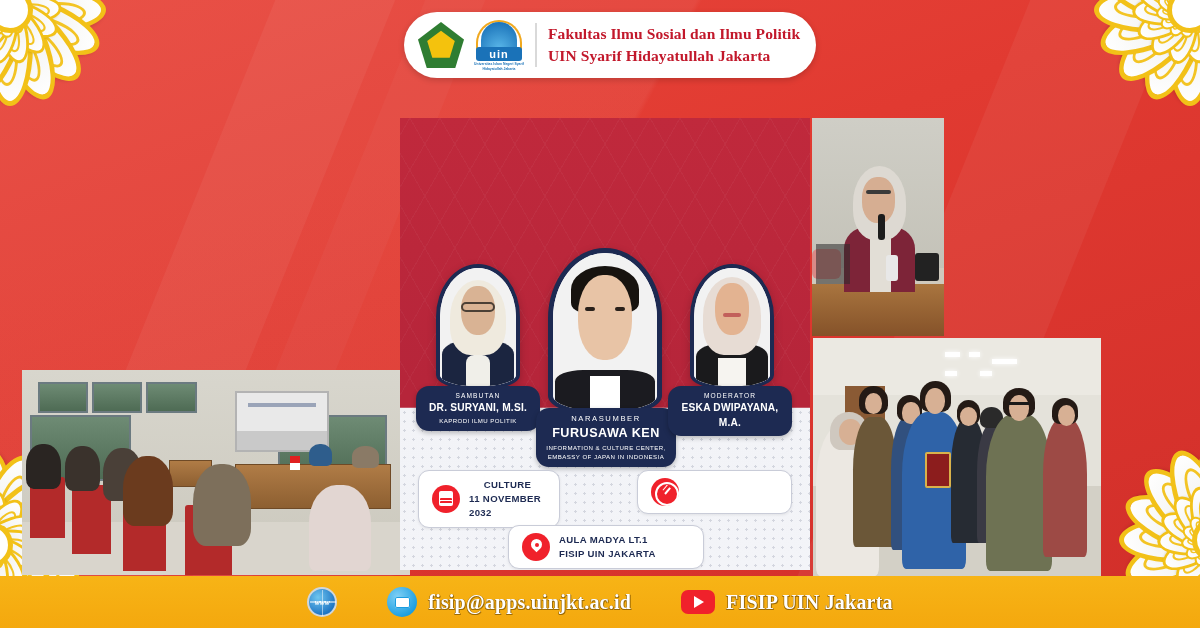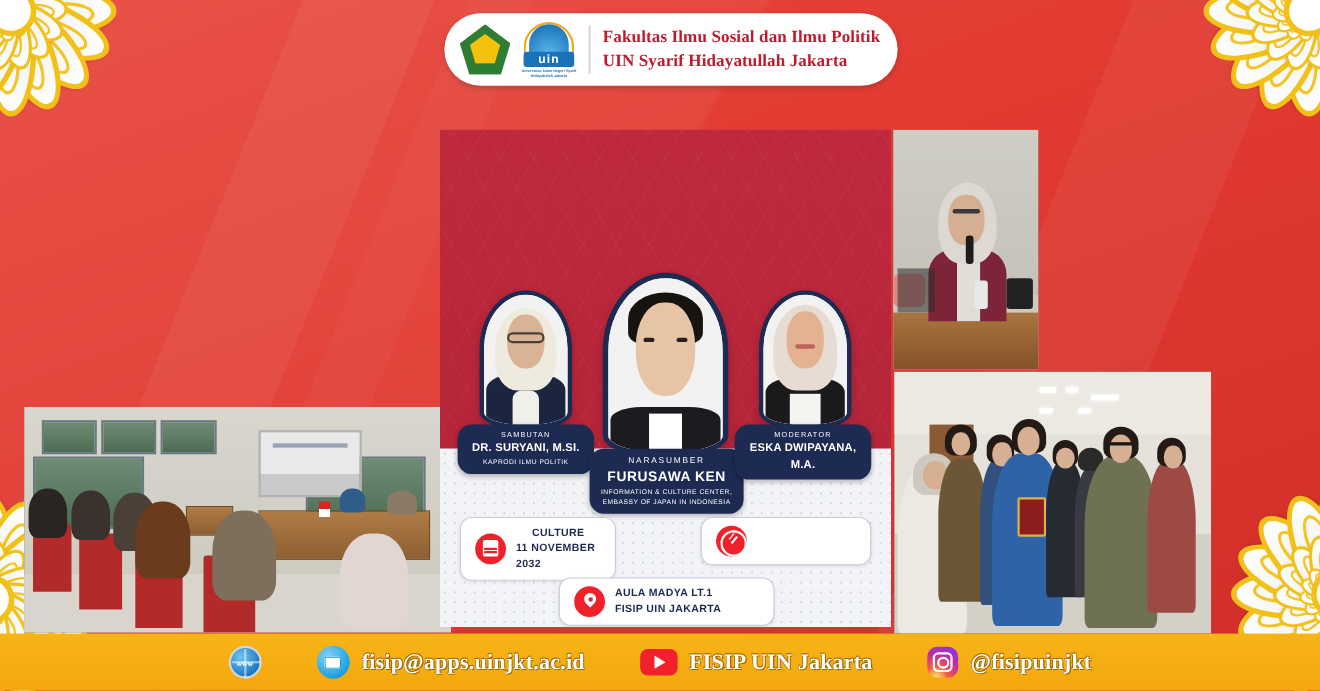--- a/index.html
+++ b/index.html
@@ -641,19 +641,15 @@
         </div>
     </div>
     <div class="f-item">
       <div class="f-ic ic-mail"></div>
       <div class="f-label">fisip@apps.uinjkt.ac.id</div>
     </div>
     <div class="f-item">
       <div class="f-ic ic-yt"></div>
       <div class="f-label">FISIP UIN Jakarta</div>
     </div>
-    <div class="f-item">
-      <div class="f-ic ic-ig"></div>
-      <div class="f-label">@fisipuinjkt</div>
-    </div>
   </div>
 
 </div>
 
 </body></html>

